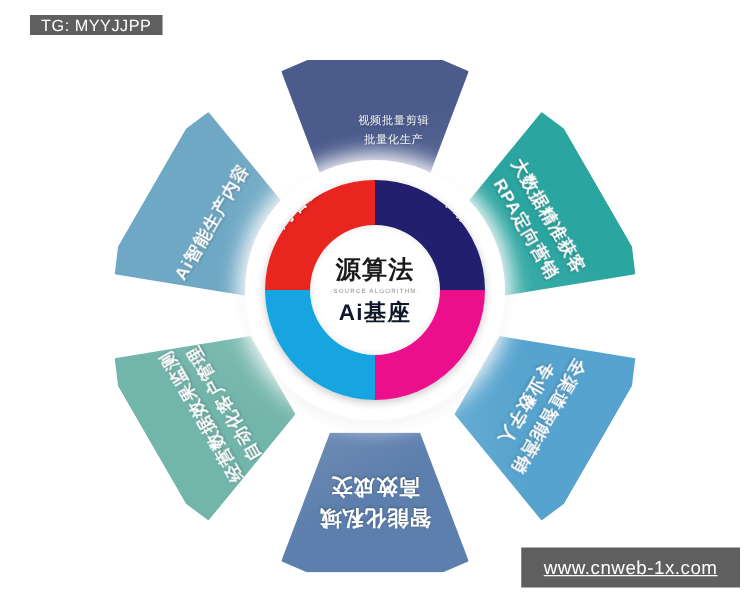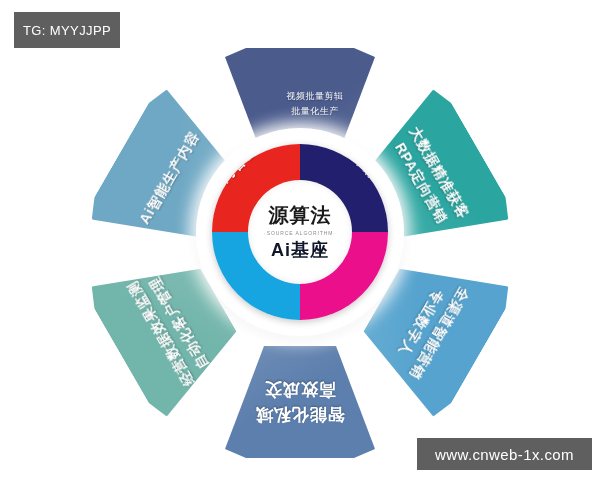--- a/index.html
+++ b/index.html
@@ -13,22 +13,22 @@
 
   
   .tag{
     position:absolute;
     background:#5f5f5f;
     color:#ffffff;
     font-size:13px;
     letter-spacing:.4px;
     display:flex;align-items:center;justify-content:center;
   }
-  #tag-tl{left:14px;top:12px;width:106px;height:36px;}
-  #tag-br{right:8px;bottom:10px;width:175px;height:32px;font-size:15px;}
+  #tag-tl{left:24px;top:12px;width:106px;height:16px;}
+  #tag-br{right:8px;bottom:10px;width:175px;height:32px;font-size:15px;text-decoration:underline;}
 
   
   .petal{
     position:absolute;
     width:150px;height:112px;
     color:#ffffff;
     display:flex;align-items:center;justify-content:center;
     text-align:center;
     box-sizing:border-box;
     filter:drop-shadow(2px 4px 5px rgba(0,0,0,.22));

